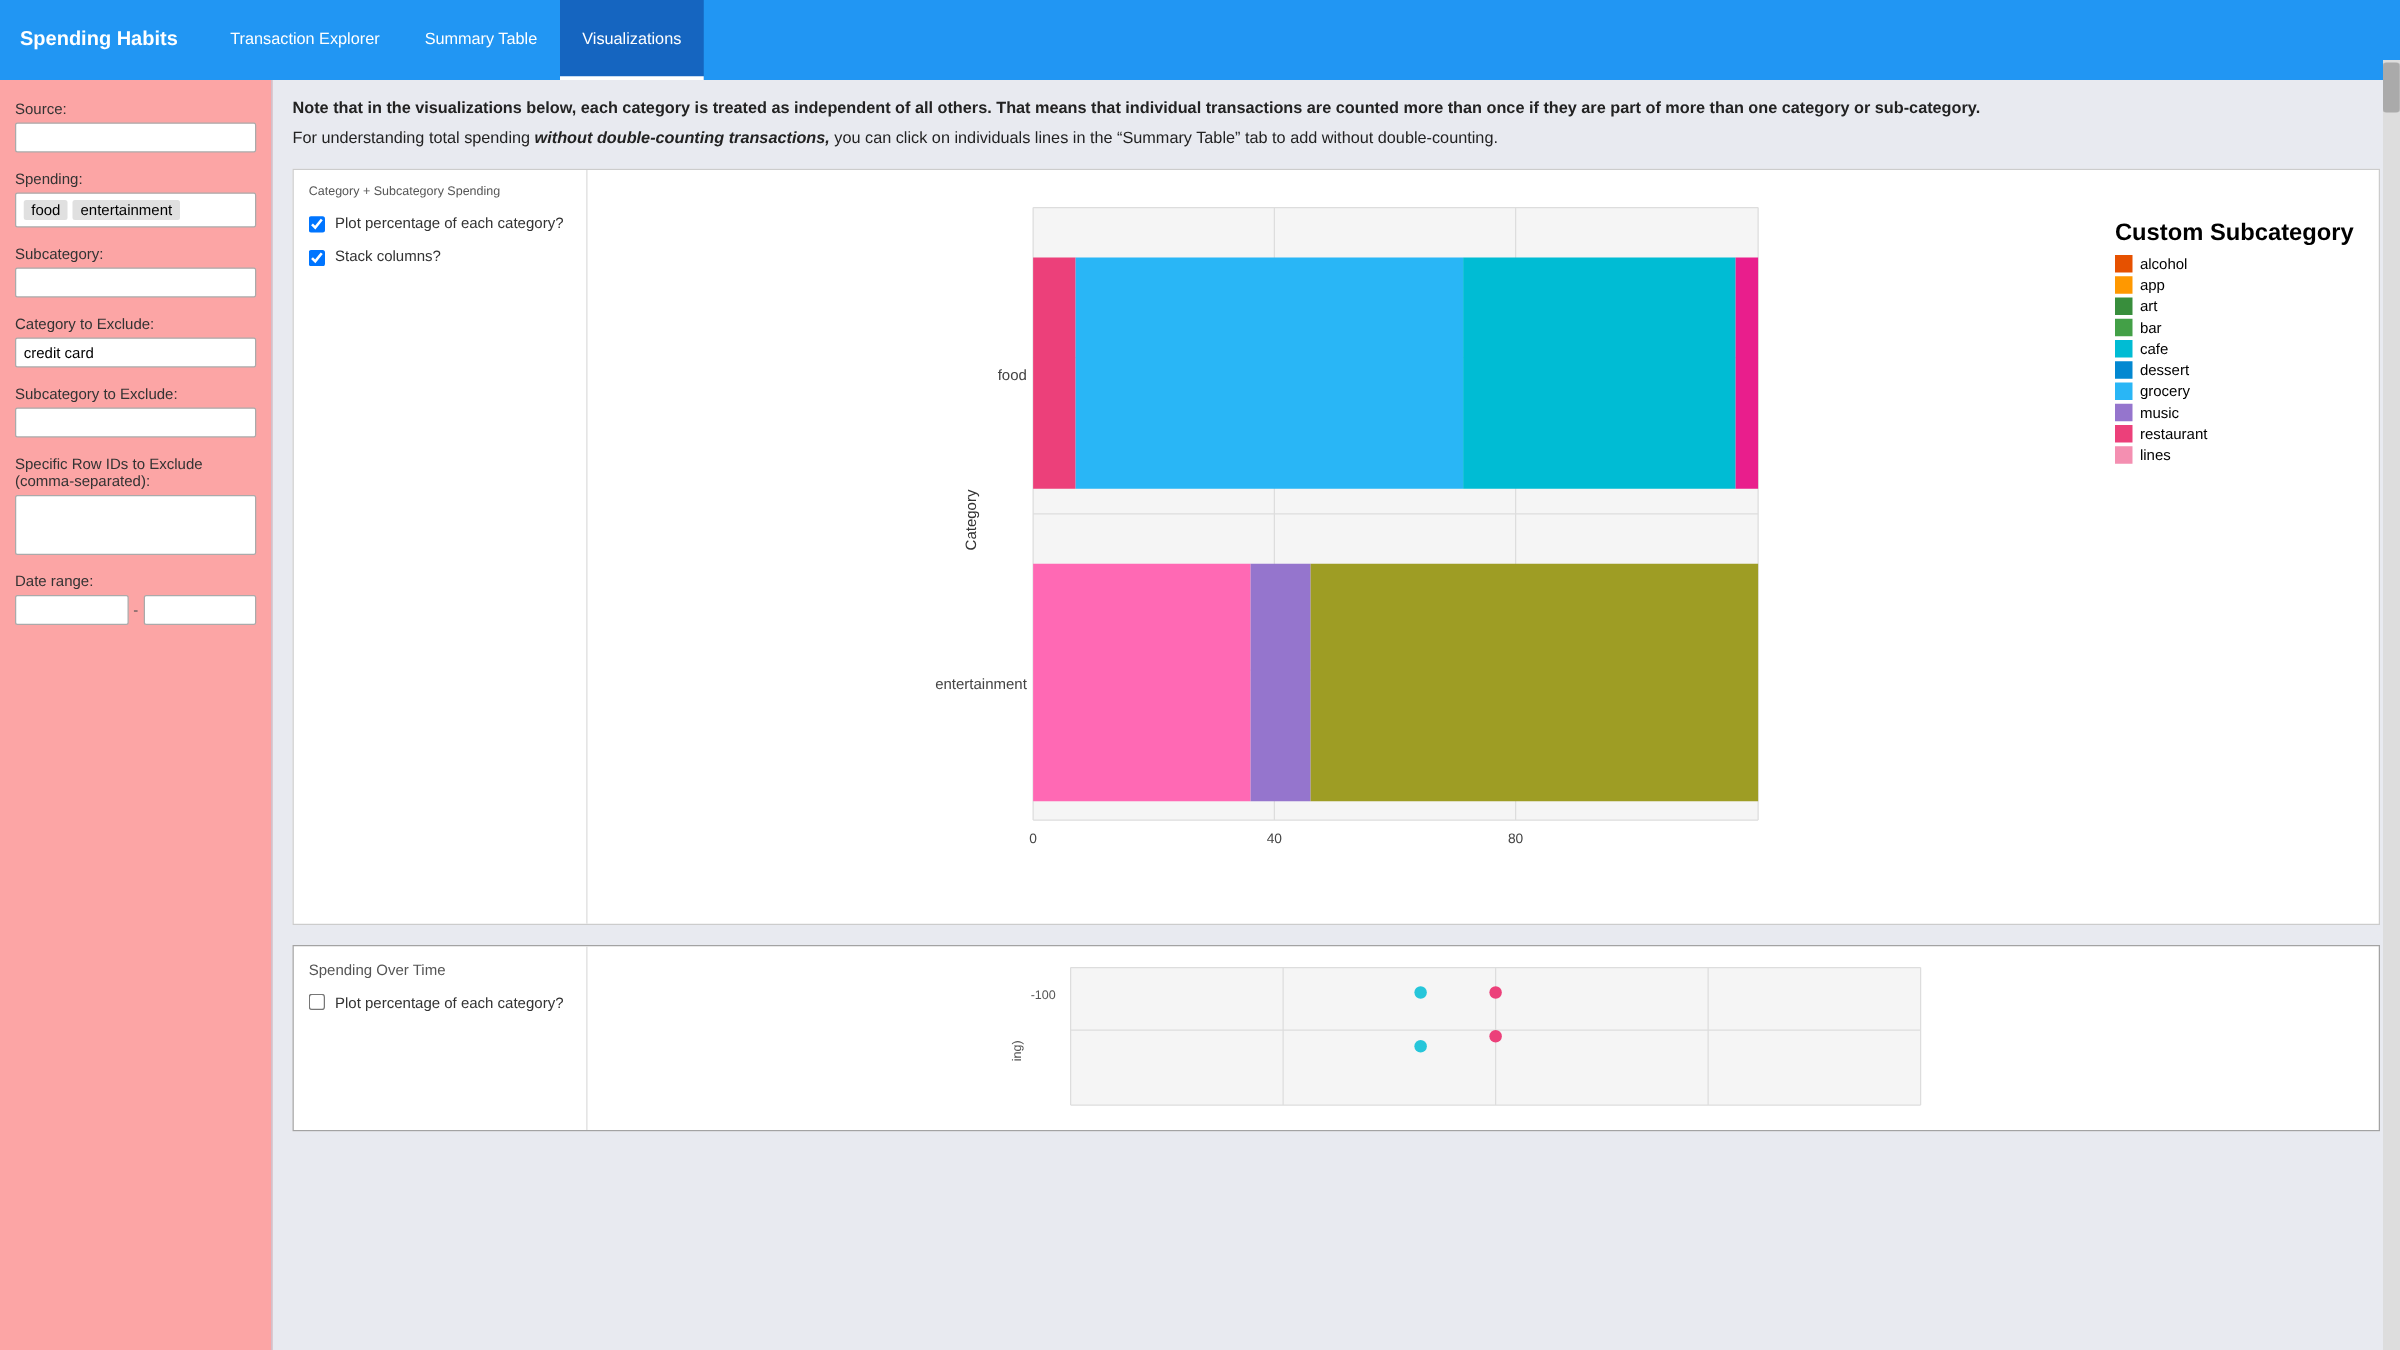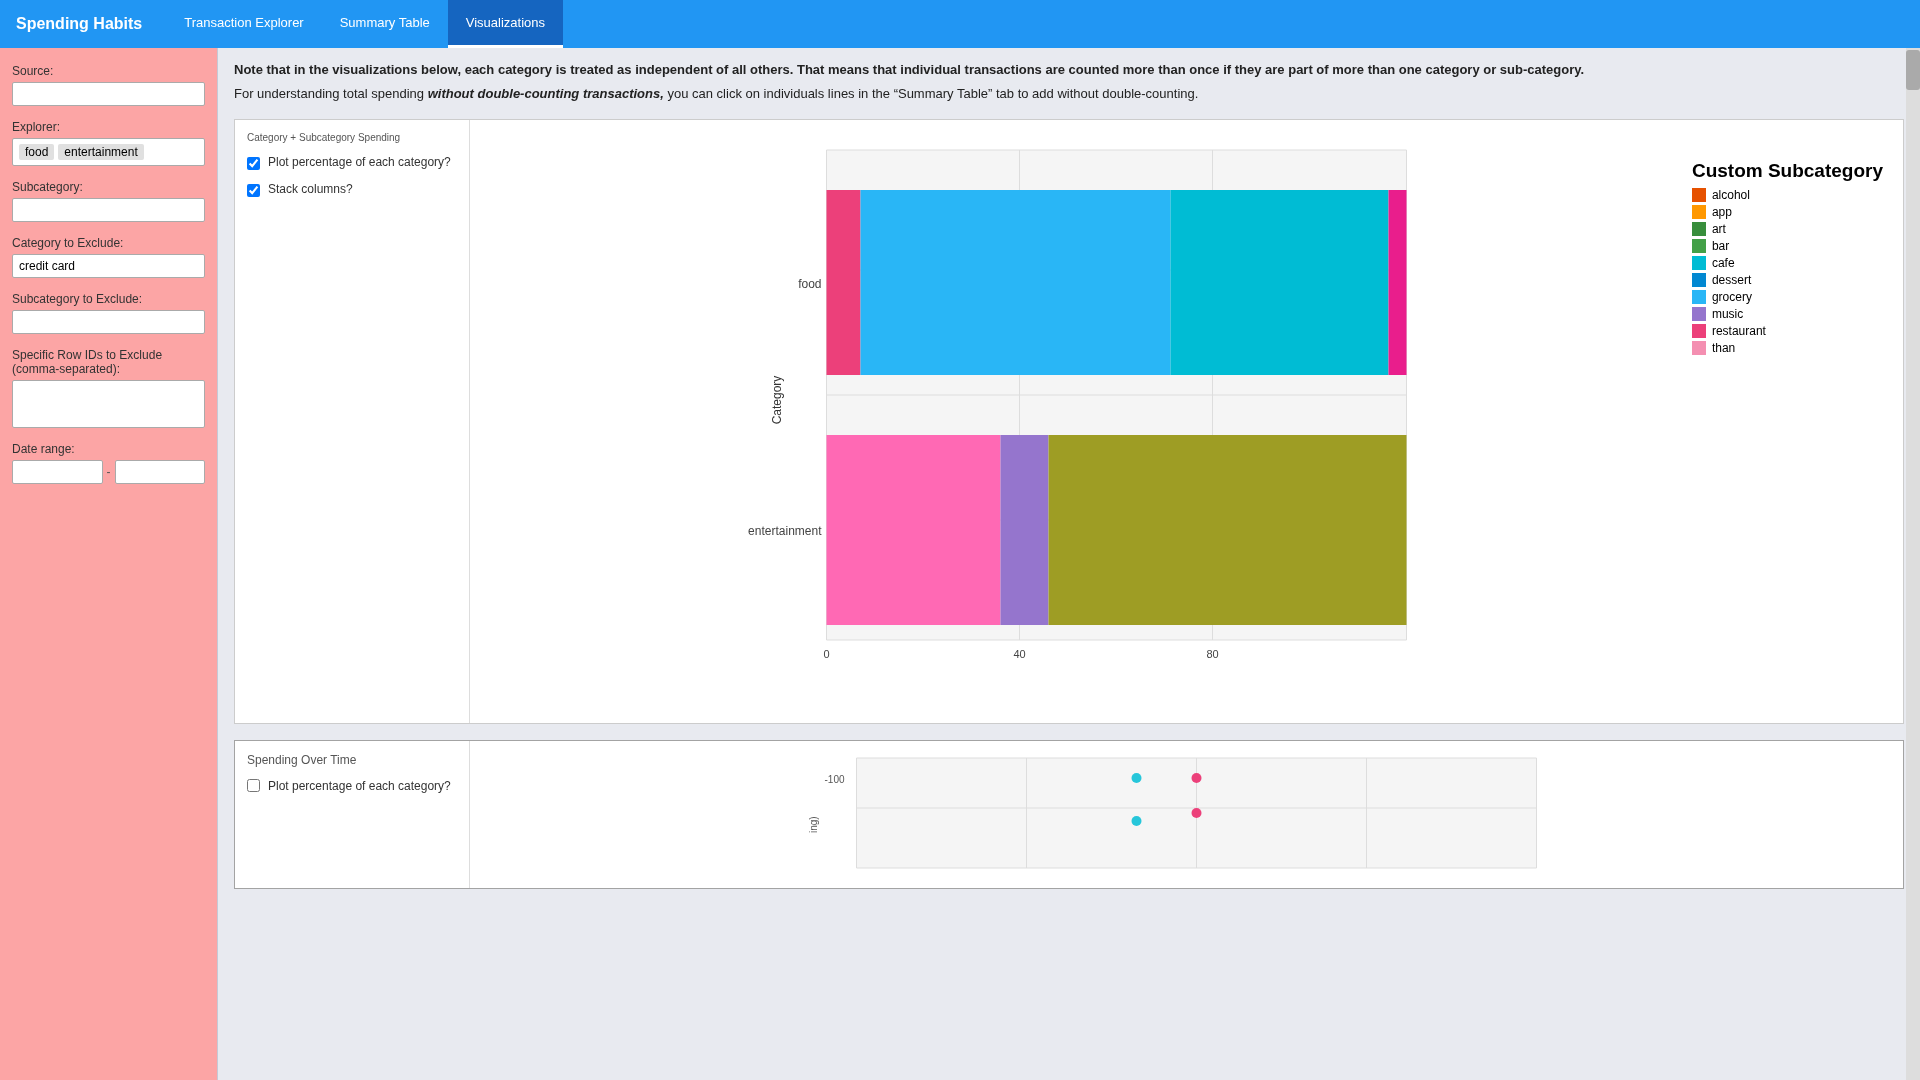--- a/index.html
+++ b/index.html
@@ -3,21 +3,21 @@
   <meta charset="utf-8">
   <style>
     * { box-sizing: border-box; margin: 0; padding: 0; }
     body { font-family: Arial, sans-serif; font-size: 13px; background: #e8eaf0; }
 
     
     .navbar {
       background: #2196F3;
       display: flex;
       align-items: center;
-      height: 48px;
+      height: 64px;
       padding: 0 16px;
     }
     .navbar .brand {
       color: white;
       font-weight: bold;
       font-size: 16px;
       margin-right: 24px;
       white-space: nowrap;
     }
     .nav-tabs {
@@ -251,21 +251,21 @@
 <div class="main-layout">
 
   <aside class="sidebar">
 
     <div class="field-group">
       <label>Source:</label>
       <input type="text" value="" style="">
     </div>
 
     <div class="field-group">
-      <label>Explorer:</label>
+      <label>Spending:</label>
       <div class="tag-input">
         <span class="tag">food</span>
         <span class="tag">entertainment</span>
       </div>
     </div>
 
     <div class="field-group">
       <label>Subcategory:</label>
       <input type="text" value="" style="">
     </div>
@@ -398,21 +398,21 @@
           <div class="legend-item">
             <span class="legend-swatch" style="background:#9575CD;"></span>
             <span>music</span>
           </div>
           <div class="legend-item">
             <span class="legend-swatch" style="background:#EC407A;"></span>
             <span>restaurant</span>
           </div>
           <div class="legend-item">
             <span class="legend-swatch" style="background:#F48FB1;"></span>
-            <span>than</span>
+            <span>lines</span>
           </div>
         </div>
 
       </div>
     </div>
 
     <div class="time-section">
       <div class="time-controls">
         <h4>Spending Over Time</h4>
         <div class="option">

